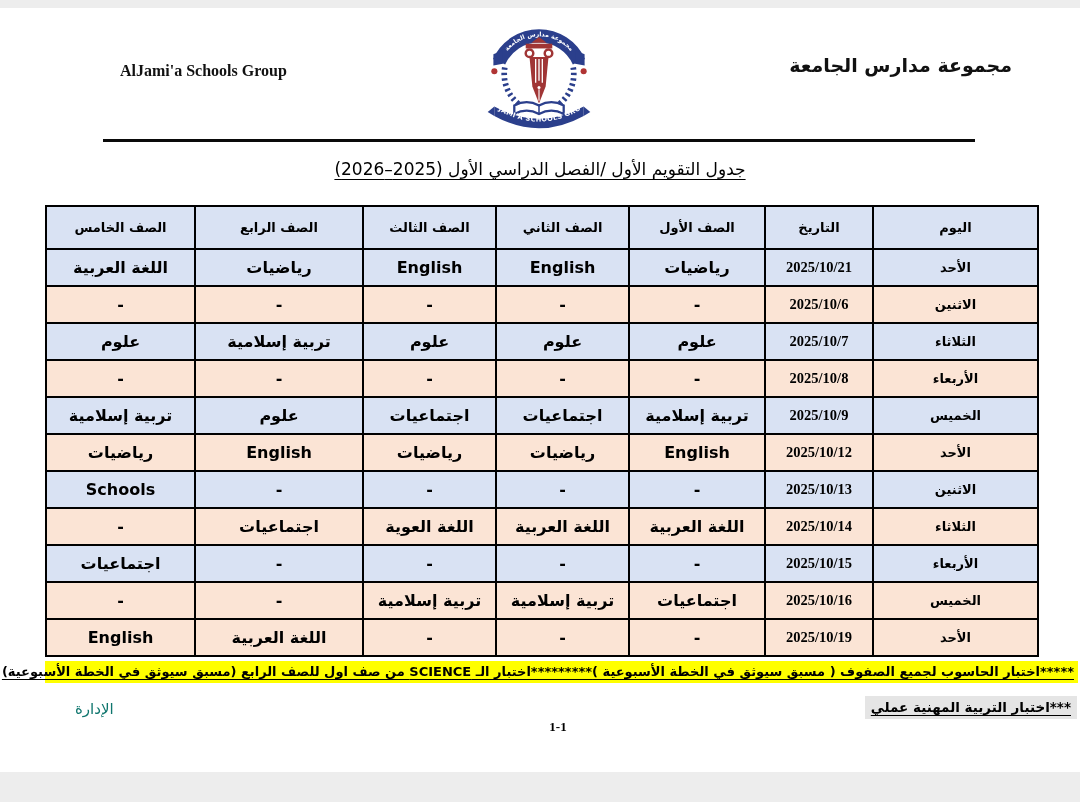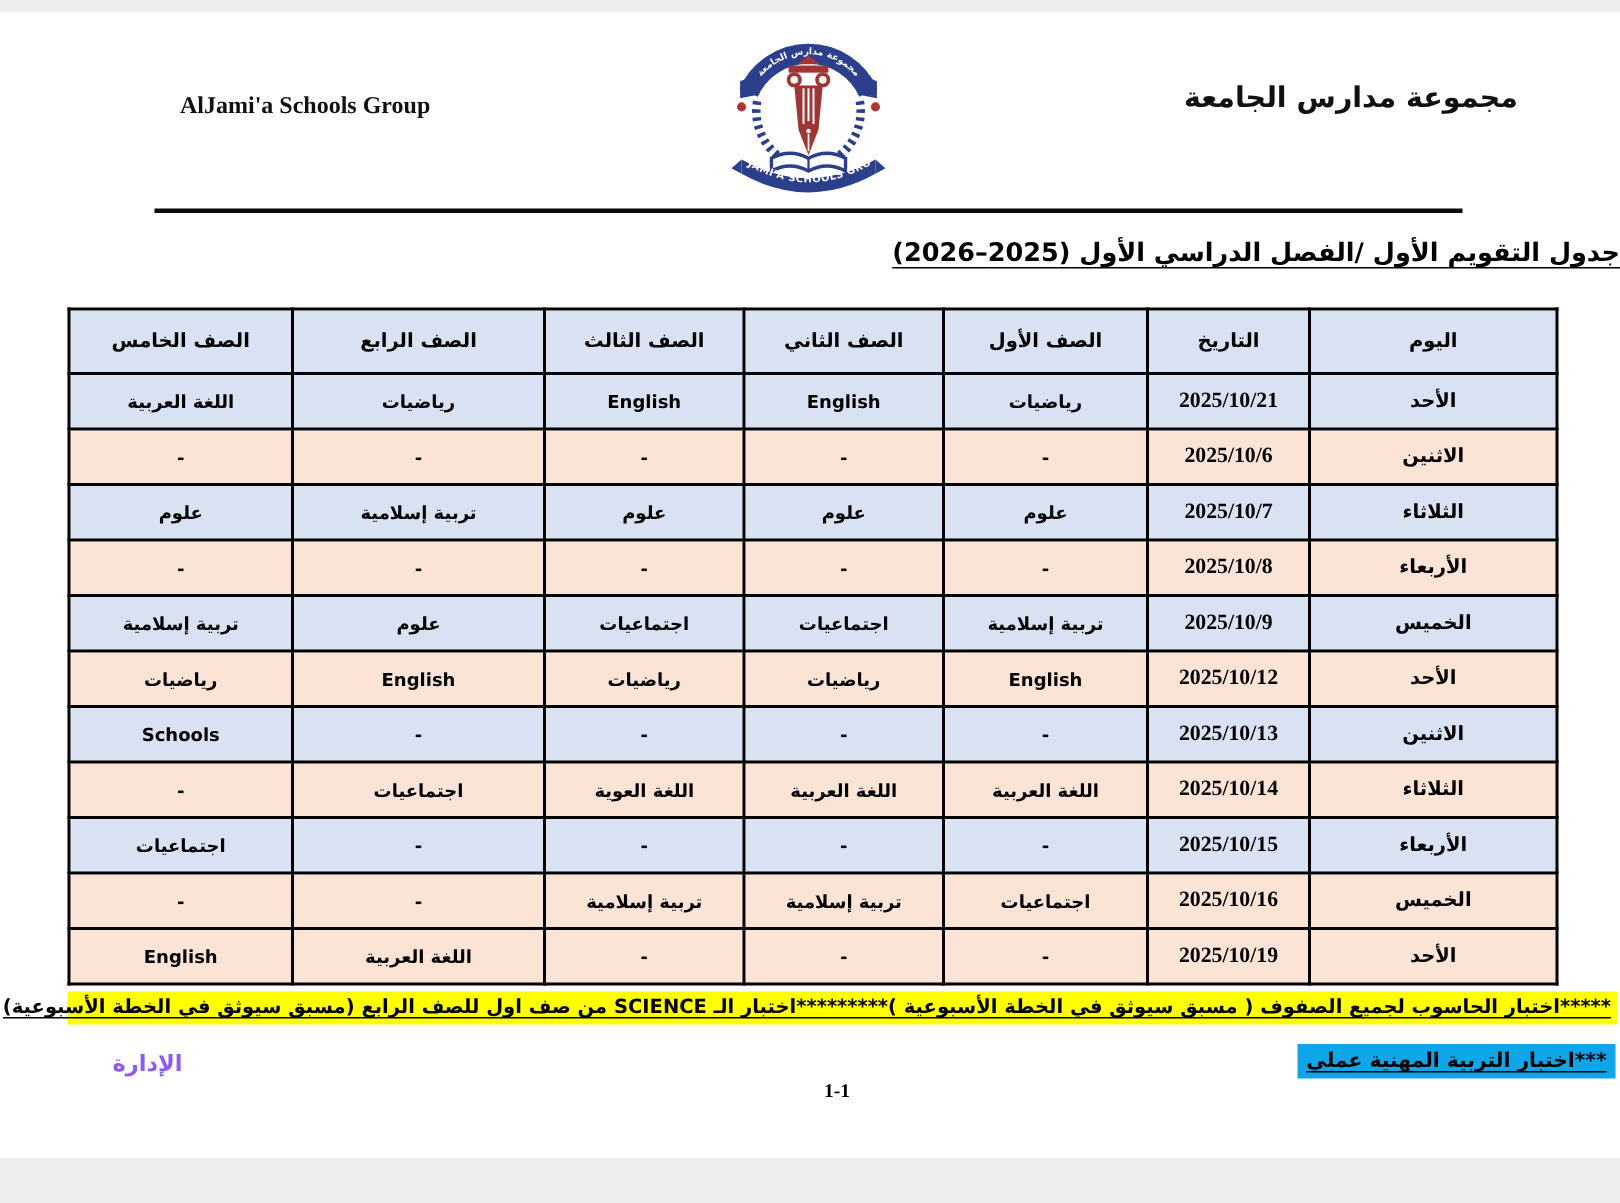--- a/index.html
+++ b/index.html
@@ -18,54 +18,54 @@
     position:absolute;left:108px;top:54px;
     font-family:"Liberation Serif",serif;font-weight:bold;font-size:16px;color:#111;margin-left:12px;
   }
   .hdr-ar{
     position:absolute;right:68px;top:46px;direction:rtl;
     font-weight:bold;font-size:19px;color:#111;
   }
   .logo{position:absolute;left:482px;top:10px;width:114px;height:116px;}
   .rule{position:absolute;left:103px;top:131px;width:872px;height:3px;background:#0a0a0a;}
   .title{
-    position:absolute;left:0;right:0;top:151px;text-align:right;direction:rtl;
-    font-weight:bold;font-size:17px;color:#000;
+    position:absolute;left:0;right:0;top:151px;text-align:center;direction:rtl;
+    font-weight:normal;font-size:17px;color:#000;
   }
   .title span{text-decoration:underline;text-underline-offset:4px;}
   table.sched{
     position:absolute;left:45px;top:197px;width:992px;
     border-collapse:collapse;table-layout:fixed;direction:rtl;
   }
   table.sched td,table.sched th{
     border:2px solid #000;text-align:center;vertical-align:middle;
     padding:0 2px;color:#000;overflow:hidden;
   }
   tr.hd{height:43px;}
   tr.r{height:37px;}
   tr.blue{background:#d9e2f3;}
   tr.peach{background:#fbe4d5;}
   th.col{font-size:13px;font-weight:bold;}
   th.col.u{text-underline-offset:3px;}
   td.day{font-size:13px;font-weight:bold;}
   td.date{font-family:"Liberation Serif",serif;font-size:14.5px;font-weight:bold;direction:ltr;}
-  td.sub{font-size:12px;font-weight:bold;}
+  td.sub{font-size:16px;font-weight:bold;}
   .fn1{
     position:absolute;left:45px;top:653px;width:1033px;box-sizing:border-box;
     background:#ffff00;direction:rtl;display:flex;justify-content:space-between;
     padding:3px 4px 4px 4px;font-size:13px;font-weight:bold;color:#000;
   }
   .fn1 span{text-decoration:underline;text-underline-offset:3px;white-space:nowrap;}
   .fn2wrap{position:absolute;right:3px;top:688px;direction:rtl;}
   .fn2{
-    display:inline-block;background:#0ea5e9;padding:3px 6px 4px 6px;
+    display:inline-block;background:#e5e5e5;padding:3px 6px 4px 6px;
     font-size:13.5px;font-weight:bold;color:#000;
     text-decoration:underline;text-underline-offset:3px;
   }
-  .admin{position:absolute;left:75px;top:692px;font-size:15px;font-weight:bold;direction:rtl;color:#8b5cf6;}
+  .admin{position:absolute;left:75px;top:692px;font-size:15px;font-weight:normal;direction:rtl;color:#0f766e;}
   .pagenum{
     position:absolute;left:0;right:0;top:711px;text-align:center;
     font-family:"Liberation Serif",serif;font-weight:bold;font-size:13px;color:#000;padding-left:36px;
   }
 </style>
 </head>
 <body>
 
 <div class="page">
 

